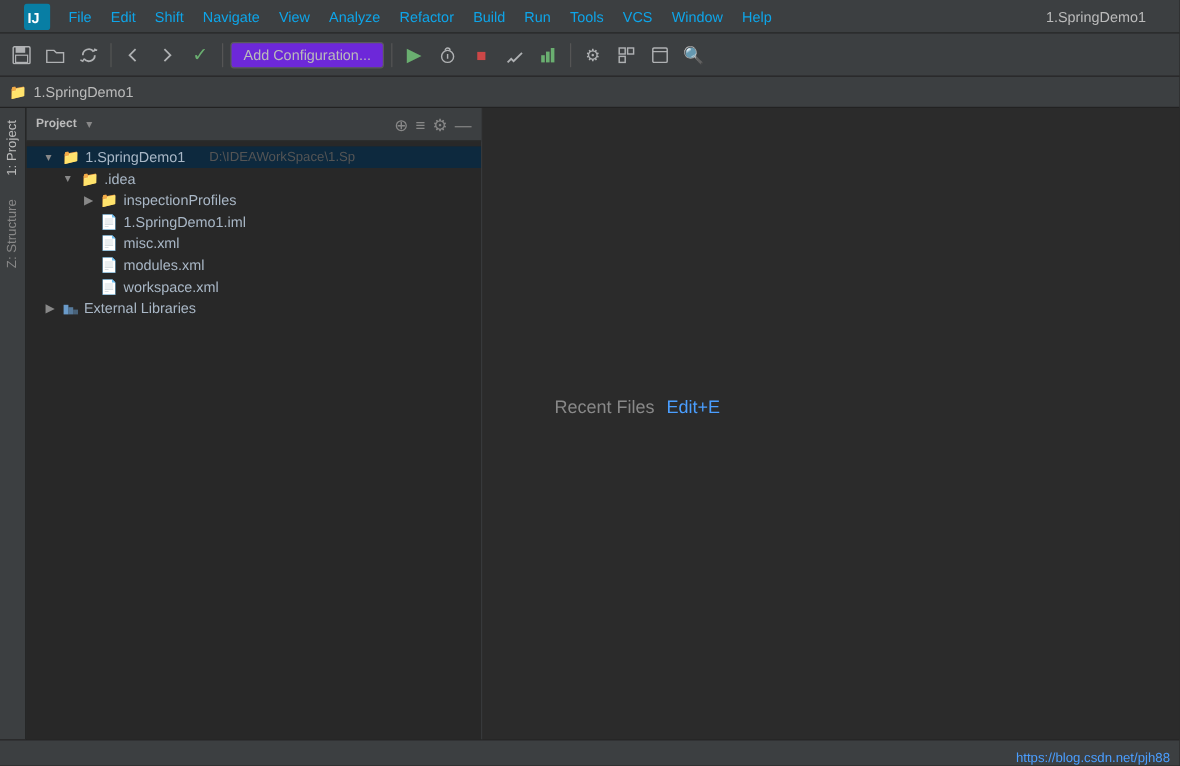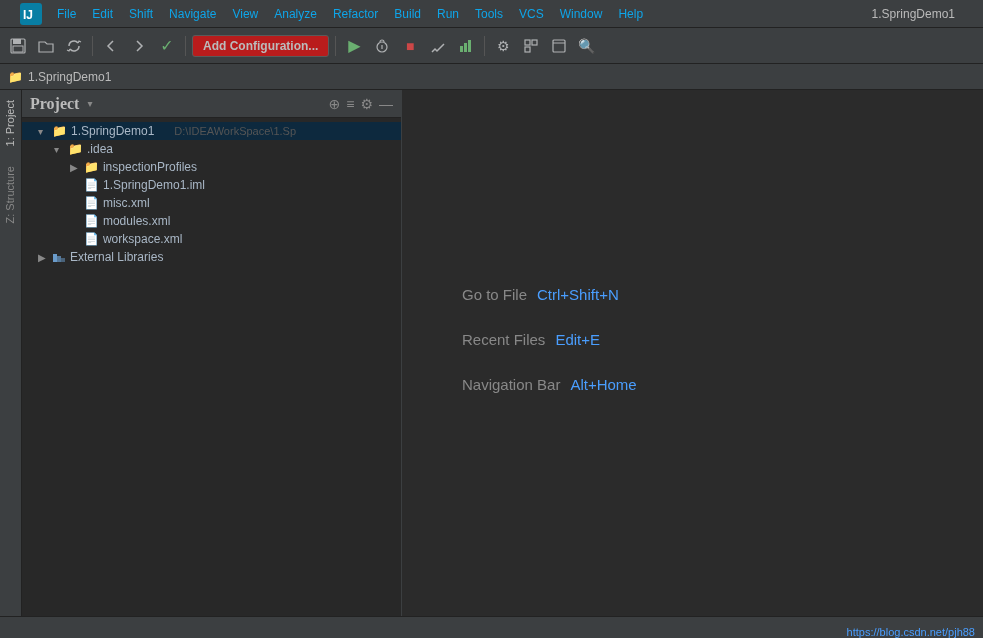--- a/index.html
+++ b/index.html
@@ -64,29 +64,28 @@
       border-radius: 3px;
       font-size: 14px;
     }
     .toolbar-separator {
       width: 1px;
       height: 20px;
       background: #555;
       margin: 0 2px;
     }
     .toolbar-config {
-      background: #b91c1c;
+      background: #6d28d9;
       border: 1px solid #5a5a5a;
       color: #bbbbbb;
       font-size: 12px;
       padding: 3px 10px;
       border-radius: 3px;
       cursor: pointer;
       white-space: nowrap;
-      font-weight: bold;
     }
     .toolbar-run-btn {
       width: 24px;
       height: 24px;
       display: flex;
       align-items: center;
       justify-content: center;
       color: #6aaf70;
       cursor: pointer;
       font-size: 16px;
@@ -142,24 +141,23 @@
     #project-panel-header {
       background: #3c3f41;
       display: flex;
       align-items: center;
       height: 28px;
       padding: 0 8px;
       gap: 8px;
       border-bottom: 1px solid #222;
     }
     .panel-header-title {
-      font-size: 16px;
+      font-size: 10px;
       color: #bbbbbb;
       font-weight: bold;
-      font-family: Liberation Serif, serif;
     }
     .panel-header-caret {
       color: #888;
       font-size: 10px;
       cursor: pointer;
     }
     .panel-header-icons {
       margin-left: auto;
       display: flex;
       gap: 6px;
@@ -442,30 +440,22 @@
             </svg>
         </span>
         <span>External Libraries</span>
       </div>
 
     </div>
   </div>
 
   <div id="main-content">
     <div class="hint-row">
-      <span class="hint-label">Go to File</span>
-      <span class="hint-shortcut">Ctrl+Shift+N</span>
-    </div>
-    <div class="hint-row">
       <span class="hint-label">Recent Files</span>
       <span class="hint-shortcut">Edit+E</span>
-    </div>
-    <div class="hint-row">
-      <span class="hint-label">Navigation Bar</span>
-      <span class="hint-shortcut">Alt+Home</span>
     </div>
   </div>
 </div>
 
 <div id="status-bar">
   <span></span>
   <span class="status-url">https://blog.csdn.net/pjh88</span>
 </div>
 
 </body></html>

